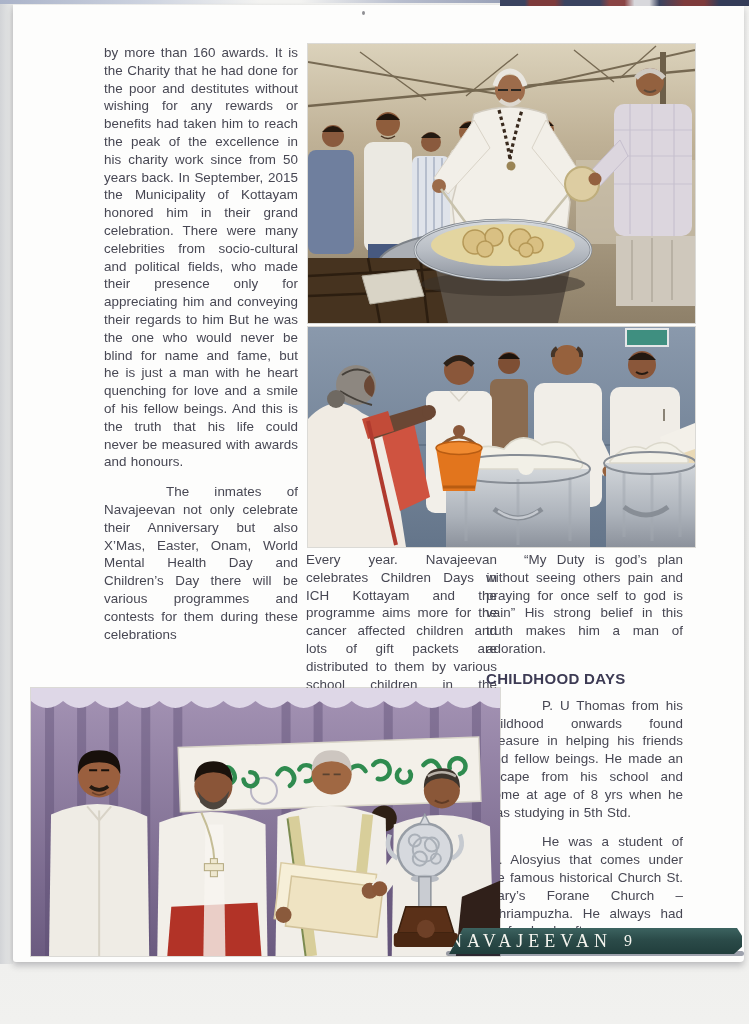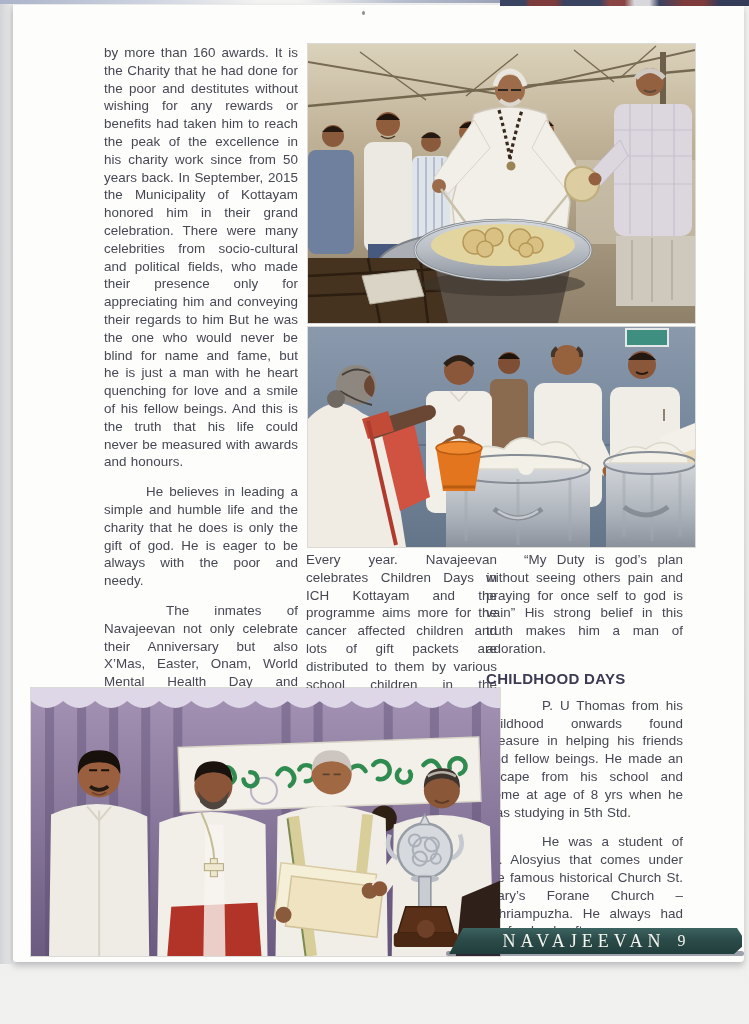--- a/index.html
+++ b/index.html
@@ -41,39 +41,38 @@
   .photo svg{display:block;width:100%;height:100%;}
   .photo1{left:308px;top:44px;width:387px;height:279px;}
   .photo2{left:308px;top:327px;width:387px;height:220px;}
   .photo3{left:31px;top:688px;width:469px;height:268px;}
   
   .footer-shadow{position:absolute;left:446px;top:951px;width:298px;height:5px;
        background:rgba(42,52,78,.45);border-radius:3px;}
   .footer-bar{position:absolute;left:449px;top:928px;width:293px;height:26px;
        background:linear-gradient(180deg,#3c6360 0%,#2b4b49 45%,#213e3c 100%);
        clip-path:polygon(14px 0,calc(100% - 5px) 0,100% 30%,100% 72%,calc(100% - 8px) 100%,0 100%);
-       display:flex;align-items:center;justify-content:center;gap:12px;
+       display:flex;align-items:center;gap:12px;
        color:#f4f4ee;font-family:"Liberation Serif",serif;}
   .footer-brand{font-size:18px;letter-spacing:5px;}
   .footer-page{font-size:16px;letter-spacing:3px;}
 </style>
 </head>
 <body>
 
 <div class="screen">
   <div class="left-edge"></div>
   <div class="scan-page"></div>
   <div class="strip-a"></div>
   <div class="strip-b"></div>
   <div class="strip-c"></div>
   <div class="speck"></div>
 
   <div class="col col-left">
     <p class="bodytext">by more than 160 awards. It is the Charity that he had done for the poor and destitutes without wishing for any rewards or benefits had taken  him to reach the peak of the excellence in his charity work since from 50 years back. In September, 2015 the Municipality of Kottayam honored him in their grand celebration. There were many celebrities from socio-cultural and political fields, who made their presence only for appreciating him and conveying their regards to him But he was the one who would never be blind for name and fame, but he is just a man with he heart quenching for love and a smile of his fellow beings. And this is the truth that his life could never be measured with awards and honours.</p>
-    <p class="bodytext ind-a">He believes in leading a simple and humble life and the charity that he does is only the gift of god. He is eager to be always with the poor and needy.</p>
     <p class="bodytext ind-b">The inmates of Navajeevan not only celebrate their Anniversary but also X’Mas, Easter, Onam, World Mental Health Day and Children’s Day there will be various programmes and contests for them during these celebrations</p>
   </div>
 
   <div class="col col-mid">
     <p class="bodytext">Every year. Navajeevan celebrates Children Days in ICH Kottayam and the programme aims  more for the cancer affected children and lots of gift packets are distributed to them by various school children in the leadership of Navajeevan Trust.</p>
   </div>
 
   <div class="col col-right">
     <p class="bodytext ind-q">“My Duty is god’s plan without seeing others pain and praying for once self to god is vain” His strong belief in this truth makes him a man of adoration.</p>
     <h3 class="section-heading">CHILDHOOD DAYS</h3>

